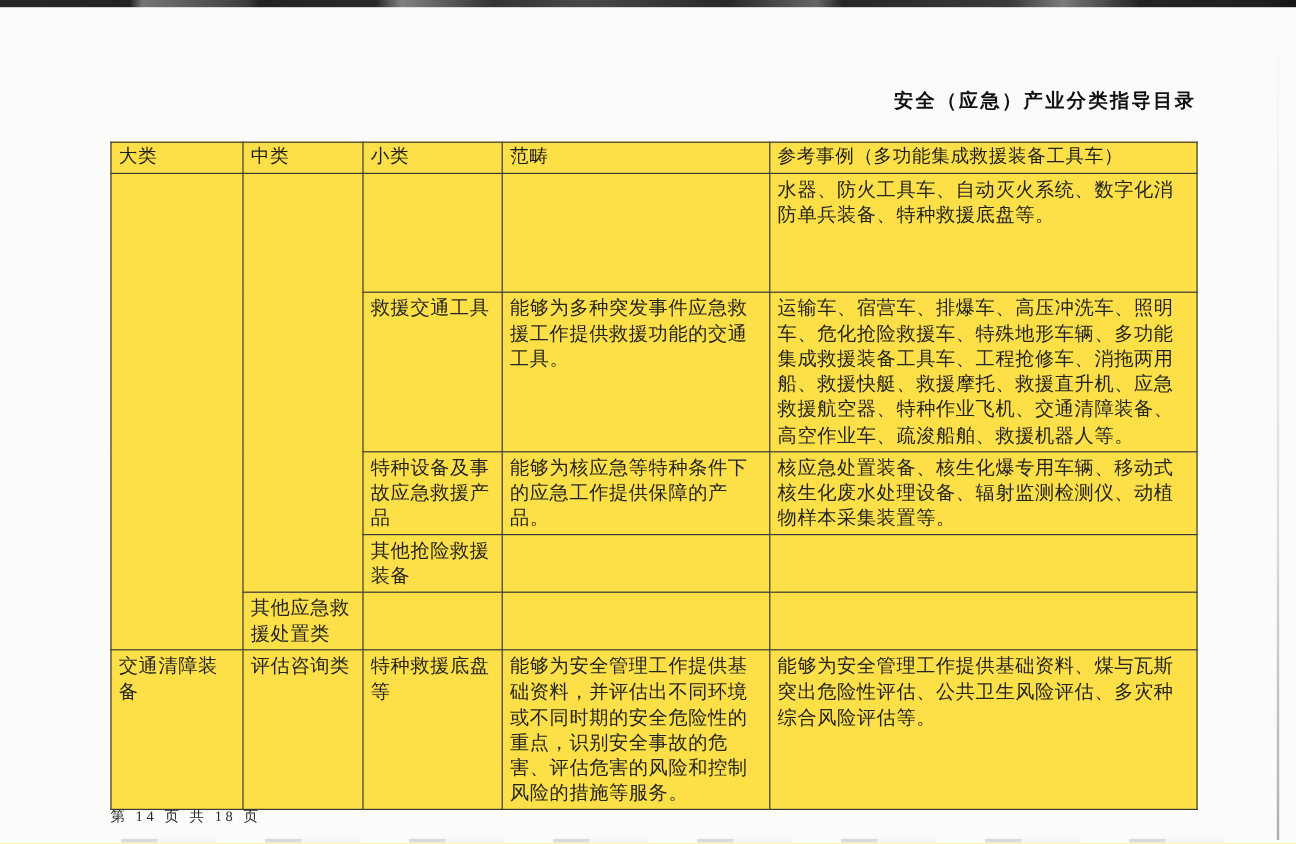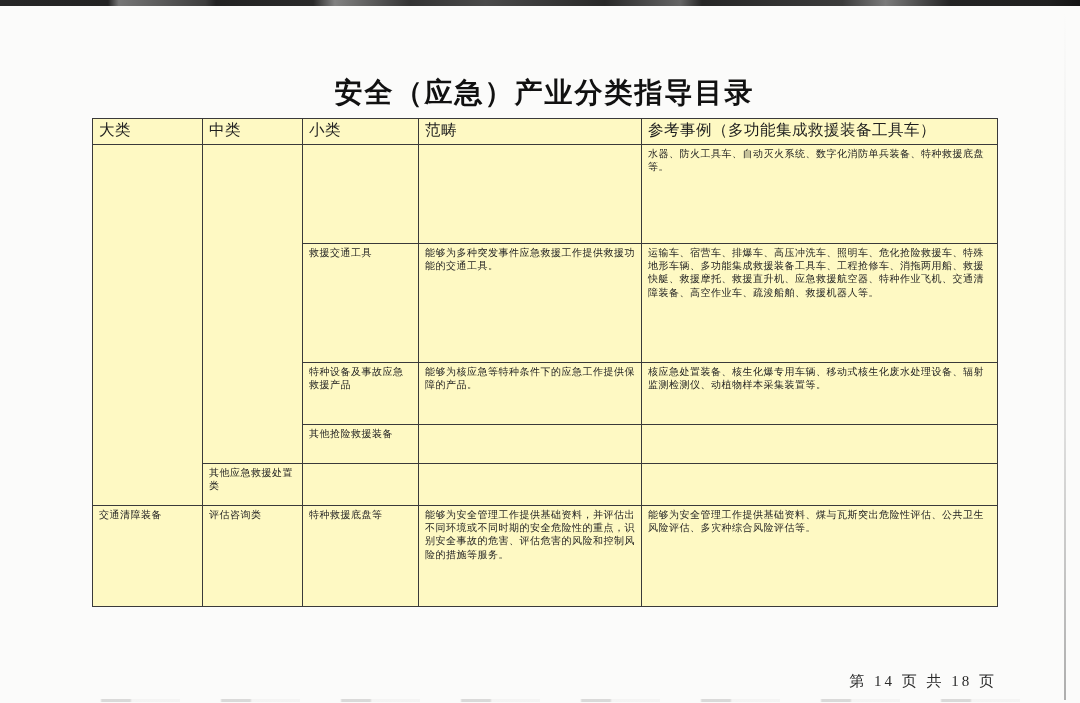--- a/index.html
+++ b/index.html
@@ -37,68 +37,67 @@
     width: 960px; height: 3px;
     background: repeating-linear-gradient(to right,
       rgba(120,120,120,0.00) 0 40px, rgba(120,120,120,0.25) 42px 70px,
       rgba(120,120,120,0.05) 72px 120px);
   }
 
   .page-title {
     position: absolute;
     top: 74px; left: 92px;
     width: 905px;
-    text-align: center;
-    font-size: 28px;
+    text-align: right;
+    font-size: 16px;
     font-weight: bold;
     letter-spacing: 2px;
     color: #111;
   }
 
   table.catalog {
     position: absolute;
     top: 118px; left: 92px;
     width: 905px;
     border-collapse: collapse;
     table-layout: fixed;
-    background: #fef9c3;
-    font-family: Liberation Mono, monospace;
+    background: #fde047;
   }
   table.catalog col.c1 { width: 110px; }
   table.catalog col.c2 { width: 100px; }
   table.catalog col.c3 { width: 116px; }
   table.catalog col.c4 { width: 223px; }
   table.catalog col.c5 { width: 356px; }
 
   table.catalog td, table.catalog th {
     border: 1px solid #3a3a3a;
     vertical-align: top;
     text-align: left;
     font-weight: normal;
-    font-size: 10px;
+    font-size: 16px;
     line-height: 1.32;
     padding: 3px 6px 2px 6px;
     letter-spacing: 0.5px;
     color: #242424;
     overflow: hidden;
   }
   table.catalog tr.hdr th { height: 26px; padding-top: 2px; font-size: 15.5px; color: #1e1e1e; }
   tr.r1 { height: 99px; }
   tr.r2 { height: 119px; padding-left: 48px; }
   tr.r3 { height: 62px; }
   tr.r4 { height: 39px; }
   tr.r5 { height: 42px; }
   tr.r6 { height: 101px; }
 
   .page-footer {
     position: absolute;
     top: 672px; left: 92px;
     width: 905px;
-    text-align: right;
-    font-size: 15px;
+    text-align: left;
+    font-size: 12px;
     letter-spacing: 3px;
     color: #2a2a2a;
   }
 </style>
 </head>
 <body>
 
 <div class="scan-top-edge"></div>
 <div class="scan-right-edge"></div>
 <div class="scan-bottom-smudge"></div>

